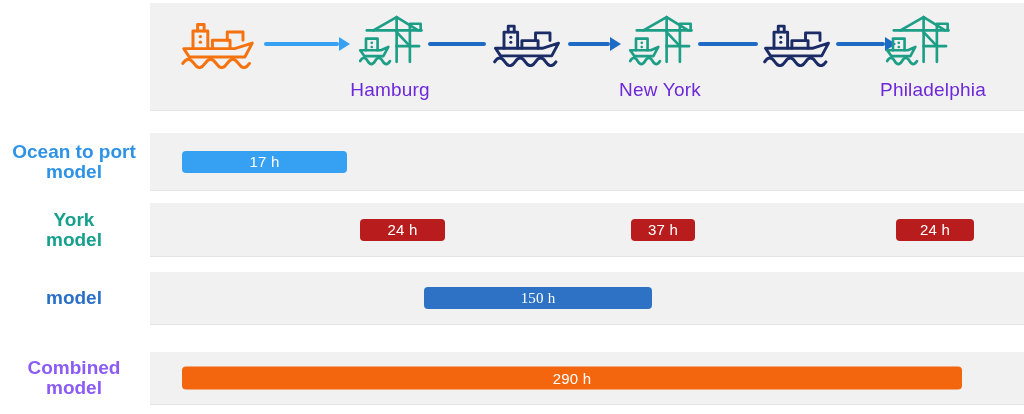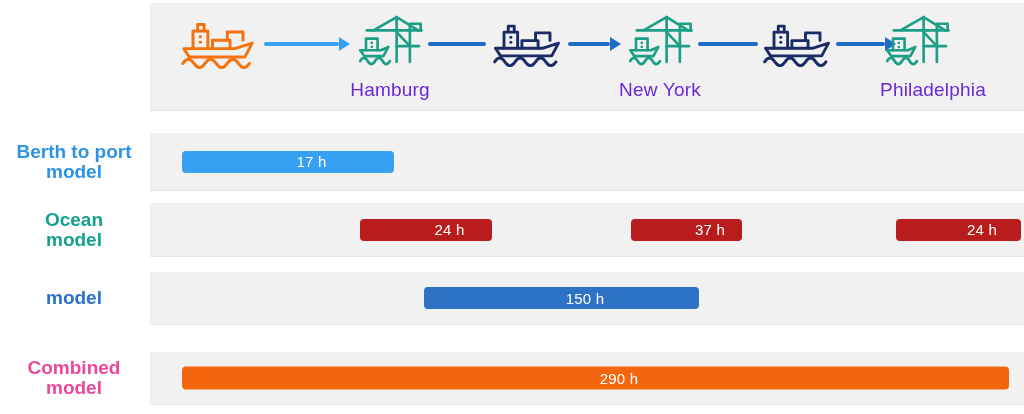--- a/index.html
+++ b/index.html
@@ -40,31 +40,31 @@
   }
 
   .row-label {
     position:absolute; left:0; width:148px;
     display:flex; flex-direction:column; align-items:center; justify-content:center;
     font-weight:bold; font-size:19px; line-height:20px; text-align:center;
   }
   .c-light  { color:#2E93E6; }
   .c-teal   { color:#16A08D; }
   .c-blue   { color:#2B70C8; }
-  .c-orange { color:#ec4899; }
+  .c-orange { color:#8b5cf6; }
 
   .bar {
     position:absolute; top:50%; transform:translateY(-50%);
     height:22px; border-radius:4px;
     display:flex; align-items:center; justify-content:center;
-    color:#ffffff; font-size:15px; letter-spacing:0.2px;padding-left:47px;
+    color:#ffffff; font-size:15px; letter-spacing:0.2px;
   }
   .b-light  { background:#36A0F2; }
   .b-teal   { background:#b91c1c; }
-  .b-blue   { background:#2D72C4; }
+  .b-blue   { background:#2D72C4;font-family:Liberation Serif, serif; }
   .b-orange { background:#F4660E; height:23px; }
 </style>
 </head>
 <body>
 
 <div class="canvas">
 
   <section class="band route-band">
 
     <span class="icon ship-orange" style="left:29px;top:16px">
@@ -178,25 +178,25 @@
         <circle cx="20" cy="41" r="1.6" fill="currentColor"></circle>
       </svg>
     </span>
 
     <div class="port-name" style="left:160px">Hamburg</div>
     <div class="port-name" style="left:703px">Philadelphia</div>
     <div class="port-name" style="left:430px">New York</div>
   </section>
 
   <div class="row-label c-light" style="top:133px;height:57px">
-    <span>Berth to port</span>
+    <span>Ocean to port</span>
     <span>model</span>
   </div>
   <div class="row-label c-teal" style="top:203px;height:53px">
-    <span>Ocean</span>
+    <span>York</span>
     <span>model</span>
   </div>
   <div class="row-label c-blue" style="top:272px;height:52px">
     <span>model</span>
   </div>
   <div class="row-label c-orange" style="top:352px;height:52px">
     <span>Combined</span>
     <span>model</span>
   </div>
 

